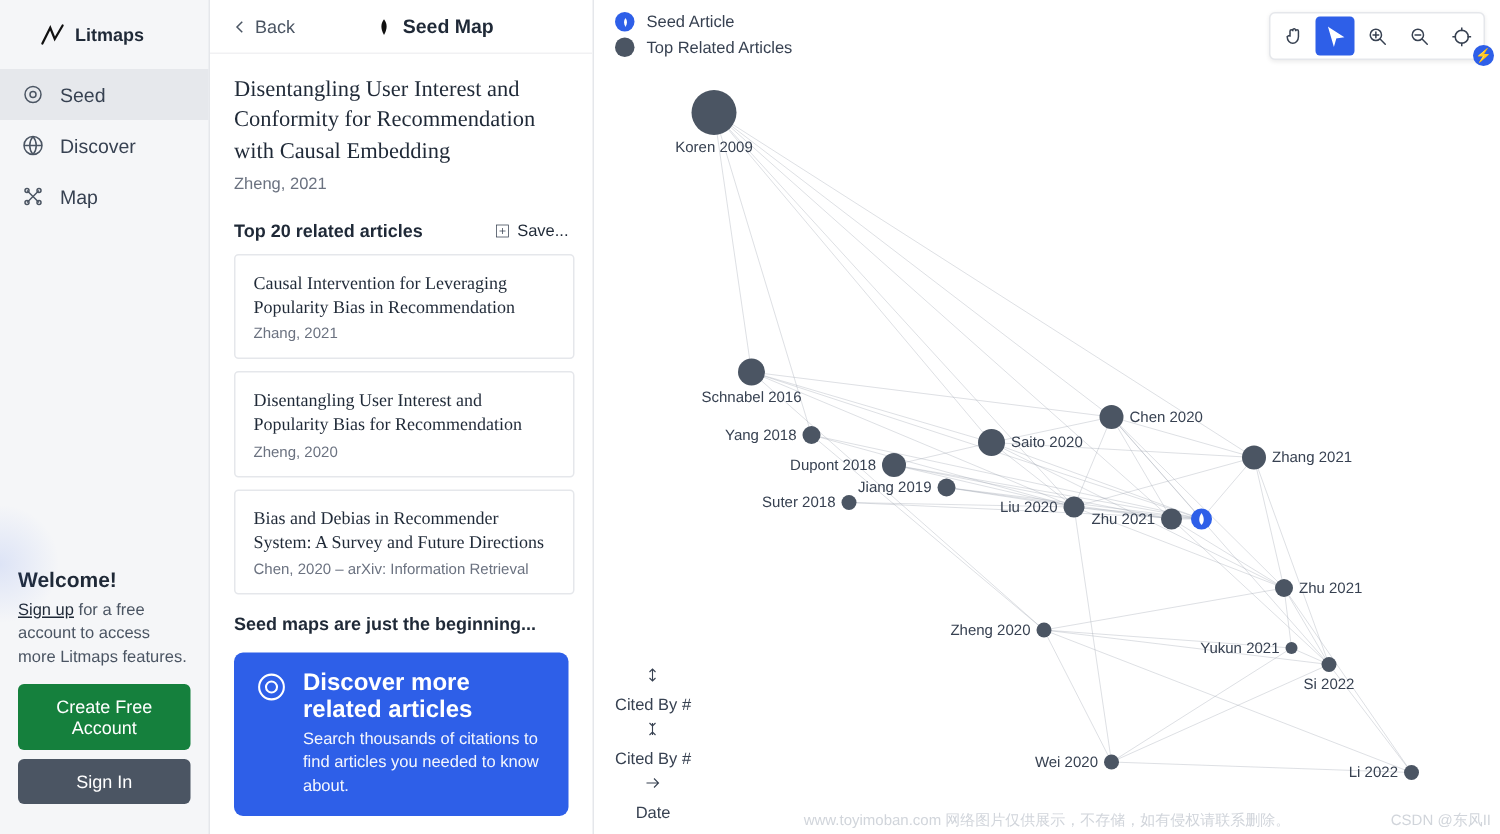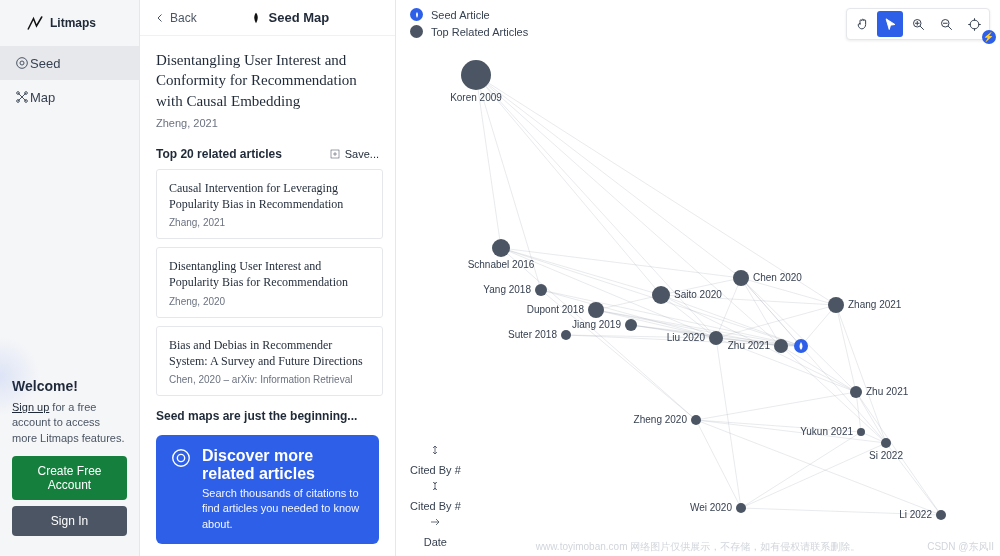--- a/index.html
+++ b/index.html
@@ -1,20 +1,20 @@
 <!DOCTYPE html>
 <html><head>
 <meta charset="utf-8">
 <style>
 * { box-sizing: border-box; margin: 0; padding: 0; }
 body { font-family: -apple-system, BlinkMacSystemFont, "Segoe UI", sans-serif; font-size: 13px; color: #1f2937; width: 1000px; height: 556px; overflow: hidden; display: flex; background: #fff; }
 .sidebar { width: 140px; background: #f5f6f8; border-right: 1px solid #e5e7eb; display: flex; flex-direction: column; }
 .logo { display: flex; align-items: center; gap: 6px; padding: 14px 26px; font-weight: 700; font-size: 12px; }
 .logo svg { width: 18px; height: 18px; }
-.nav-item { display: flex; align-items: center; padding: 9px 14px; cursor: pointer; color: #374151; font-size: 13px; }
+.nav-item { display: flex; align-items: center; gap: 10px; padding: 9px 14px; cursor: pointer; color: #374151; font-size: 13px; }
 .nav-item.active { background: #e6e8ec; font-weight: 500; }
 .nav-item svg { width: 16px; height: 16px; stroke: #4b5563; fill: none; stroke-width: 1.5; }
 .welcome { margin-top: auto; padding: 14px 12px; }
 .welcome h3 { font-size: 14px; margin-bottom: 6px; }
 .welcome p { font-size: 11px; color: #4b5563; line-height: 1.4; margin-bottom: 10px; }
 .welcome a { color: #1f2937; text-decoration: underline; }
 .btn { display: block; width: 100%; text-align: center; padding: 8px; border-radius: 4px; font-size: 12px; font-weight: 500; cursor: pointer; border: none; margin-bottom: 6px; }
 .btn-primary { background: #15803d; color: #fff; }
 .btn-secondary { background: #4b5563; color: #fff; }
 .detail { width: 256px; background: #fff; border-right: 1px solid #e5e7eb; display: flex; flex-direction: column; overflow: hidden; }
@@ -73,20 +73,27 @@
   <div id="nav">
       <div class="nav-item active">
         <svg viewBox="0 0 24 24">
           <circle cx="12" cy="12" r="8"></circle>
           <circle cx="12" cy="12" r="3"></circle>
         </svg>
         <span>Seed</span>
       </div>
       <div class="nav-item">
         <svg viewBox="0 0 24 24">
+          <circle cx="12" cy="12" r="9"></circle>
+          <path d="M3 12 h18 M12 3 a14 14 0 010 18 M12 3 a14 14 0 000 18"></path>
+        </svg>
+        <span>Discover</span>
+      </div>
+      <div class="nav-item">
+        <svg viewBox="0 0 24 24">
           <circle cx="6" cy="6" r="2"></circle>
           <circle cx="18" cy="6" r="2"></circle>
           <circle cx="6" cy="18" r="2"></circle>
           <circle cx="18" cy="18" r="2"></circle>
           <path d="M6 6 L18 18 M18 6 L6 18"></path>
         </svg>
         <span>Map</span>
       </div>
     </div>
   <div class="blur-circle"></div>

